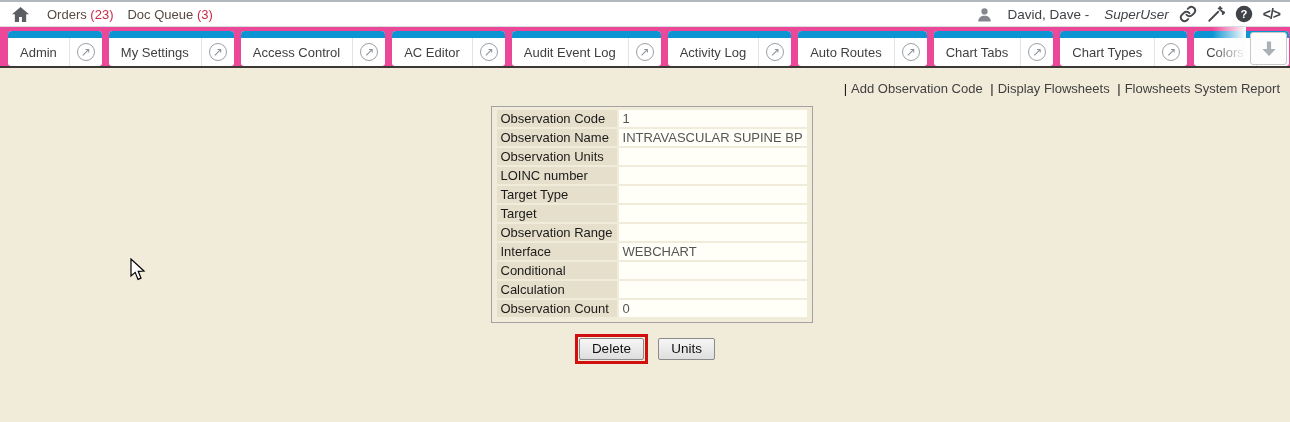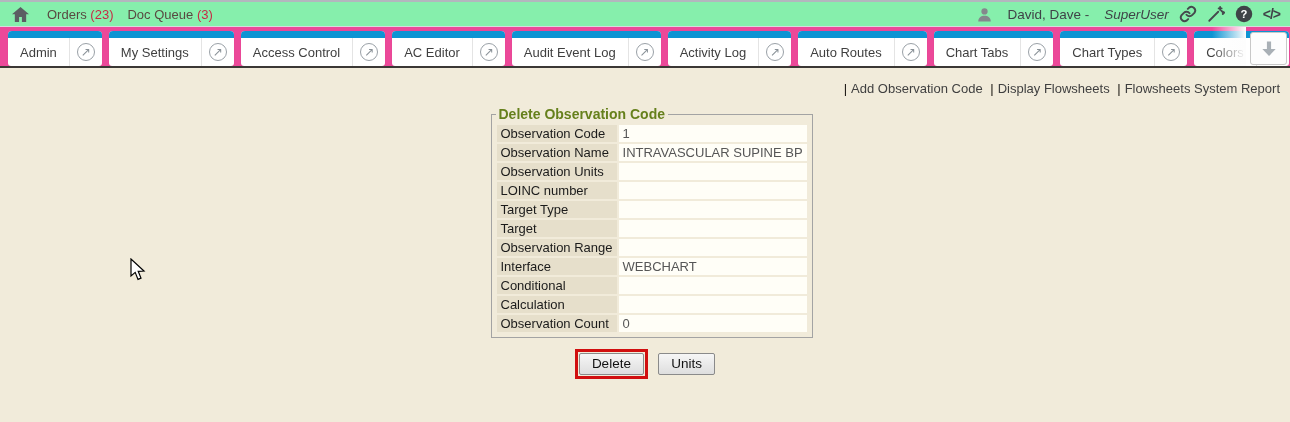--- a/index.html
+++ b/index.html
@@ -5,21 +5,21 @@
   * { box-sizing: border-box; margin: 0; padding: 0; }
   html,body { width:1290px; height:422px; overflow:hidden; }
   body {
     font-family: "Liberation Sans", sans-serif;
     background: #f1ebda;
     position: relative;
   }
   
   .header {
     height: 27px;
-    background: #86efac;
+    background: #ffffff;
     border-top: 2px solid #b3b7be;
     border-bottom: 1px solid #d8dade;
     display: flex;
     align-items: center;
     padding: 0 10px 0 8px;
   }
   .header-left { display:flex; align-items:center; gap:14px; }
   .home-btn { display:flex; align-items:center; cursor:pointer; padding:0 4px; }
   .nav-item { font-size:13px; color:#584a41; cursor:pointer; white-space:nowrap; }
   .nav-count { color:#c62b45; }
@@ -251,21 +251,20 @@
 <div class="content">
 
   <div class="action-links">
     <span class="link-sep">|</span><span class="action-link">Add Observation Code</span>
     <span class="link-sep">|</span><span class="action-link">Display Flowsheets</span>
     <span class="link-sep">|</span><span class="action-link">Flowsheets System Report</span>
   </div>
 
   <div class="form-wrap">
     <fieldset class="obs-fieldset">
-      <legend>Delete Observation Code</legend>
       <table class="obs-table">
         <tbody>
           <tr>
             <td class="cell-label">Observation Code</td>
             <td class="cell-value">1</td>
           </tr>
           <tr>
             <td class="cell-label">Observation Name</td>
             <td class="cell-value">INTRAVASCULAR SUPINE BP</td>
           </tr>

